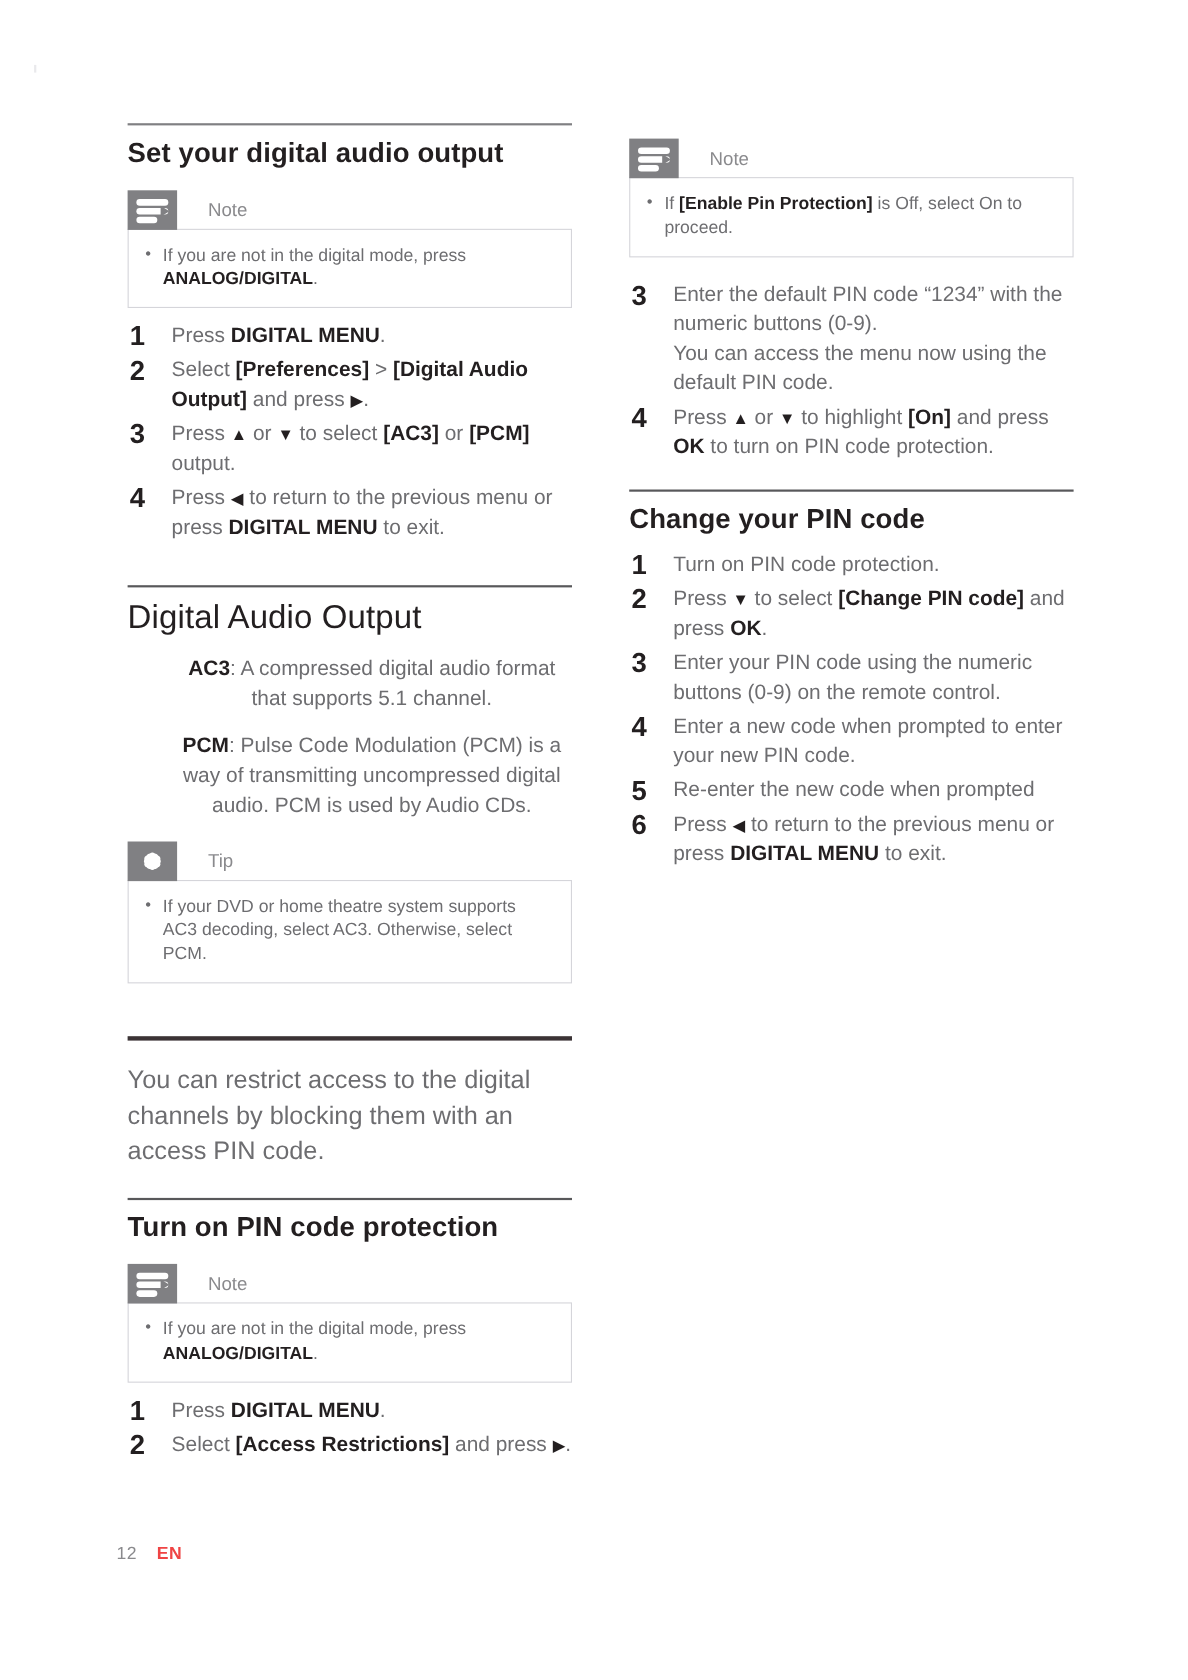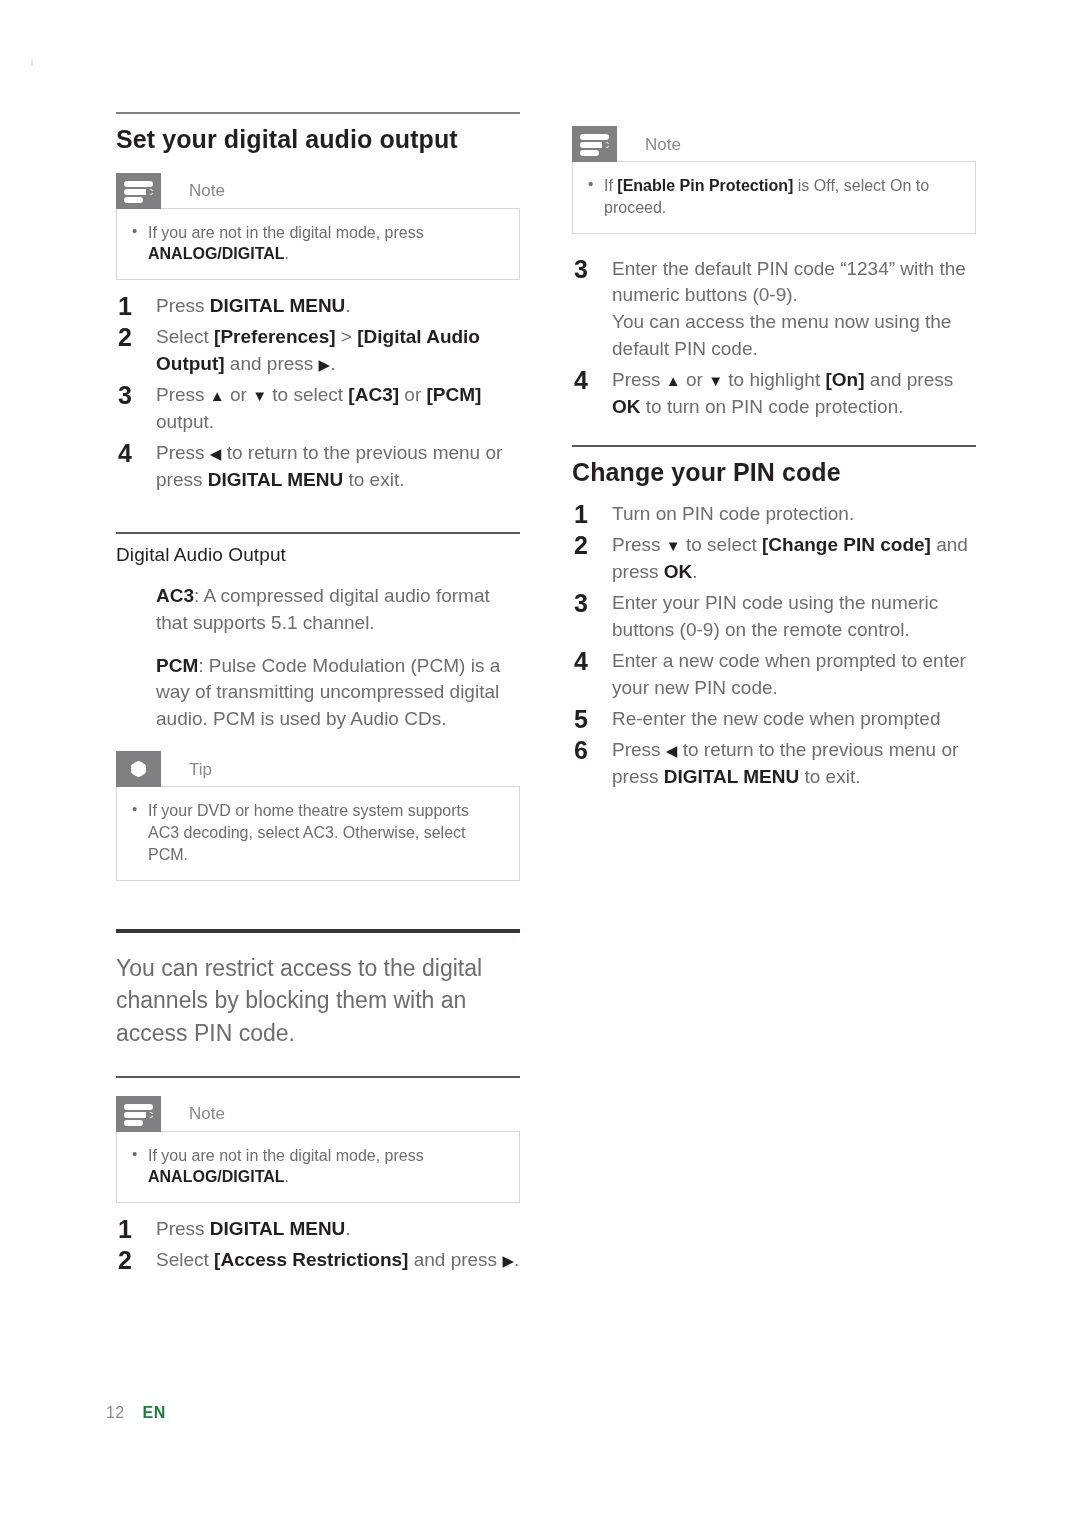--- a/index.html
+++ b/index.html
@@ -67,21 +67,21 @@
   }
   h1.chapter {
     font-size: 31px;
     font-weight: 400;
     color: #231f20;
     margin: 14px 0 0 0;
     line-height: 1.22;
     letter-spacing: .1px;
   }
   h3.sub-head {
-    font-size: 19px;
+    font-size: 30px;
     font-weight: 400;
     color: #231f20;
     margin: 10px 0 0 0;
     line-height: 1.2;
     letter-spacing: .1px;
   }
 
   
   .callout { margin-top: 18px; }
   .callout-tab {
@@ -199,34 +199,35 @@
     font-size: 23px;
     line-height: 1.42;
     color: #6d6d70;
     margin: 19px 0 0 0;
   }
   p.def {
     font-size: 19px;
     line-height: 1.42;
     color: #6d6d70;
     margin: 16px 0 0 40px;
+    text-align: center;
   }
   p.def b { color: #231f20; font-weight: 700; }
 
   
   .footer {
     position: absolute;
     left: 106px;
     bottom: 105px;
     font-size: 16px;
     letter-spacing: .4px;
   }
   .footer .pagenum { color: #8a8a8d; }
   .footer .lang {
-    color: #15803d;
+    color: #ef4444;
     font-weight: 700;
     margin-left: 18px;
     text-align: center;
   }
 
   .spacer-48 { height: 48px; }
   .spacer-34 { height: 34px; }
   .spacer-26 { height: 26px; }
   .spacer-20 { height: 20px; }
 </style>
@@ -295,20 +296,21 @@
           </ul>
       </div>
     </div>
 
     <div class="spacer-48"></div>
     <div class="rule-thick"></div>
     <p class="body">You can restrict access to the digital channels by blocking them with an access PIN code.</p>
 
     <div class="spacer-26"></div>
     <div class="rule-mid"></div>
+    <h2 class="sec-head">Turn on PIN code protection</h2>
 
     <div class="callout">
       <div class="callout-tab">
         <div class="callout-icon">
           <span class="ico-note-bar b1"></span>
           <span class="ico-note-bar b2"></span>
           <span class="ico-note-bar b3"></span>
           <span class="ico-note-arrow"></span>
         </div>
         <div class="callout-label">Note</div>

